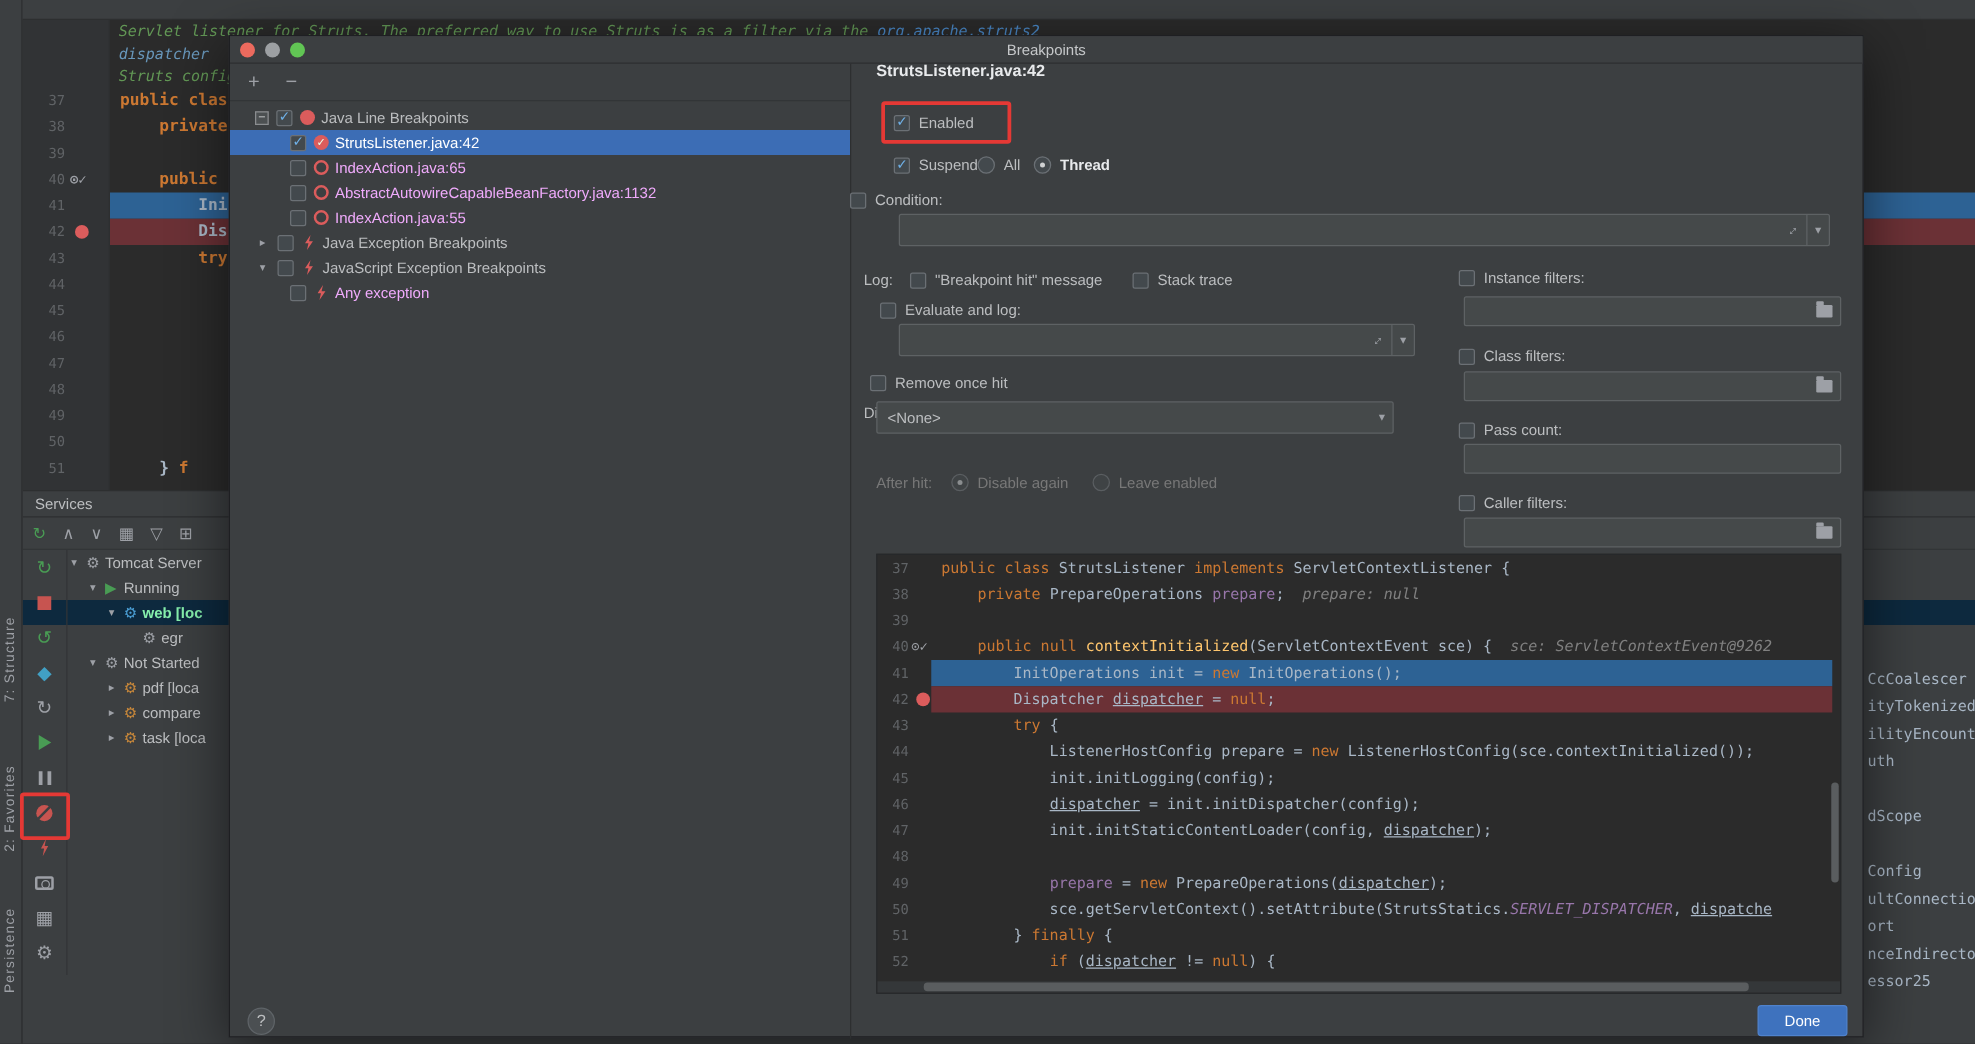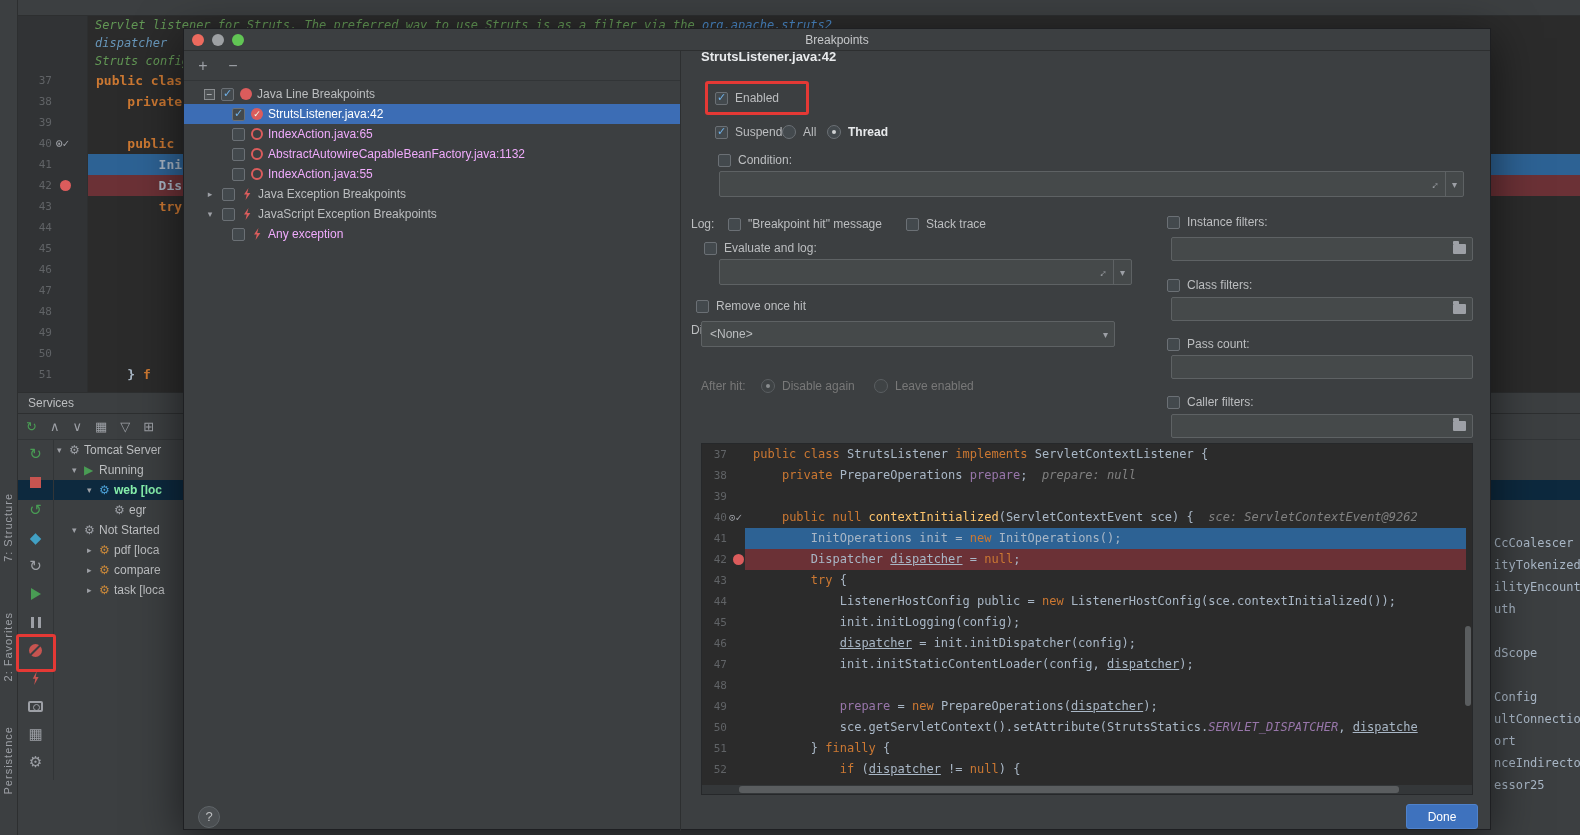--- a/index.html
+++ b/index.html
@@ -347,21 +347,21 @@
     </div>
     <div class="drow" style="left:598px;top:94px">
       <span class="radio"></span>
       <span class="dlab">All</span>
     </div>
     <div class="drow" style="left:643px;top:94px">
       <span class="radio on"></span>
       <span class="dlab bold-white">Thread</span>
     </div>
 
-    <div class="drow" style="left:534px;top:122px">
+    <div class="drow" style="left:496px;top:122px">
       <span class="cb"></span>
       <span class="dlab">Condition:</span>
     </div>
     <div class="ifield" style="left:535px;top:142px;width:745px;height:26px">
       <span class="spacer"></span>
       <span class="expand-glyph">↔</span>
       <span class="combo-dd">▾</span>
     </div>
 
     <div class="drow" style="left:507px;top:186px">
@@ -444,21 +444,21 @@
 
     <div class="preview">
       <div class="pv-lines" id="pv-lines">
           <div class="codeline pv"><span class="g"><span class="n">37</span><span class="gi"></span></span><span class="c"><span class="sg-k">public class </span><span class="sg-t">StrutsListener </span><span class="sg-k">implements </span><span class="sg-t">ServletContextListener {</span></span></div>
           <div class="codeline pv"><span class="g"><span class="n">38</span><span class="gi"></span></span><span class="c"><span class="sg-t">    </span><span class="sg-k">private </span><span class="sg-t">PrepareOperations </span><span class="sg-f">prepare</span><span class="sg-t">;</span><span class="sg-h">  prepare: null</span></span></div>
           <div class="codeline pv"><span class="g"><span class="n">39</span><span class="gi"></span></span><span class="c"></span></div>
           <div class="codeline pv"><span class="g"><span class="n">40</span><span class="gi">⊙✓</span></span><span class="c"><span class="sg-t">    </span><span class="sg-k">public null </span><span class="sg-m">contextInitialized</span><span class="sg-t">(ServletContextEvent sce) {</span><span class="sg-h">  sce: ServletContextEvent@9262</span></span></div>
           <div class="codeline pv hl-exec"><span class="g"><span class="n">41</span><span class="gi"></span></span><span class="c"><span class="sg-t">        InitOperations init = </span><span class="sg-k">new </span><span class="sg-t">InitOperations();</span></span></div>
           <div class="codeline pv hl-bp"><span class="g"><span class="n">42</span><span class="gi"><span class="bpdot"></span></span></span><span class="c"><span class="sg-t">        Dispatcher </span><span class="sg-u">dispatcher</span><span class="sg-t"> = </span><span class="sg-k">null</span><span class="sg-t">;</span></span></div>
           <div class="codeline pv"><span class="g"><span class="n">43</span><span class="gi"></span></span><span class="c"><span class="sg-t">        </span><span class="sg-k">try </span><span class="sg-t">{</span></span></div>
-          <div class="codeline pv"><span class="g"><span class="n">44</span><span class="gi"></span></span><span class="c"><span class="sg-t">            ListenerHostConfig public = </span><span class="sg-k">new </span><span class="sg-t">ListenerHostConfig(sce.contextInitialized());</span></span></div>
+          <div class="codeline pv"><span class="g"><span class="n">44</span><span class="gi"></span></span><span class="c"><span class="sg-t">            ListenerHostConfig prepare = </span><span class="sg-k">new </span><span class="sg-t">ListenerHostConfig(sce.contextInitialized());</span></span></div>
           <div class="codeline pv"><span class="g"><span class="n">45</span><span class="gi"></span></span><span class="c"><span class="sg-t">            init.initLogging(config);</span></span></div>
           <div class="codeline pv"><span class="g"><span class="n">46</span><span class="gi"></span></span><span class="c"><span class="sg-t">            </span><span class="sg-u">dispatcher</span><span class="sg-t"> = init.initDispatcher(config);</span></span></div>
           <div class="codeline pv"><span class="g"><span class="n">47</span><span class="gi"></span></span><span class="c"><span class="sg-t">            init.initStaticContentLoader(config, </span><span class="sg-u">dispatcher</span><span class="sg-t">);</span></span></div>
           <div class="codeline pv"><span class="g"><span class="n">48</span><span class="gi"></span></span><span class="c"></span></div>
           <div class="codeline pv"><span class="g"><span class="n">49</span><span class="gi"></span></span><span class="c"><span class="sg-t">            </span><span class="sg-f">prepare</span><span class="sg-t"> = </span><span class="sg-k">new </span><span class="sg-t">PrepareOperations(</span><span class="sg-u">dispatcher</span><span class="sg-t">);</span></span></div>
           <div class="codeline pv"><span class="g"><span class="n">50</span><span class="gi"></span></span><span class="c"><span class="sg-t">            sce.getServletContext().setAttribute(StrutsStatics.</span><span class="sg-fi">SERVLET_DISPATCHER</span><span class="sg-t">, </span><span class="sg-u">dispatche</span></span></div>
           <div class="codeline pv"><span class="g"><span class="n">51</span><span class="gi"></span></span><span class="c"><span class="sg-t">        } </span><span class="sg-k">finally </span><span class="sg-t">{</span></span></div>
           <div class="codeline pv"><span class="g"><span class="n">52</span><span class="gi"></span></span><span class="c"><span class="sg-t">            </span><span class="sg-k">if </span><span class="sg-t">(</span><span class="sg-u">dispatcher</span><span class="sg-t"> != </span><span class="sg-k">null</span><span class="sg-t">) {</span></span></div>
           <div class="codeline pv"><span class="g"><span class="n">53</span><span class="gi"></span></span><span class="c"></span></div>
         </div>

